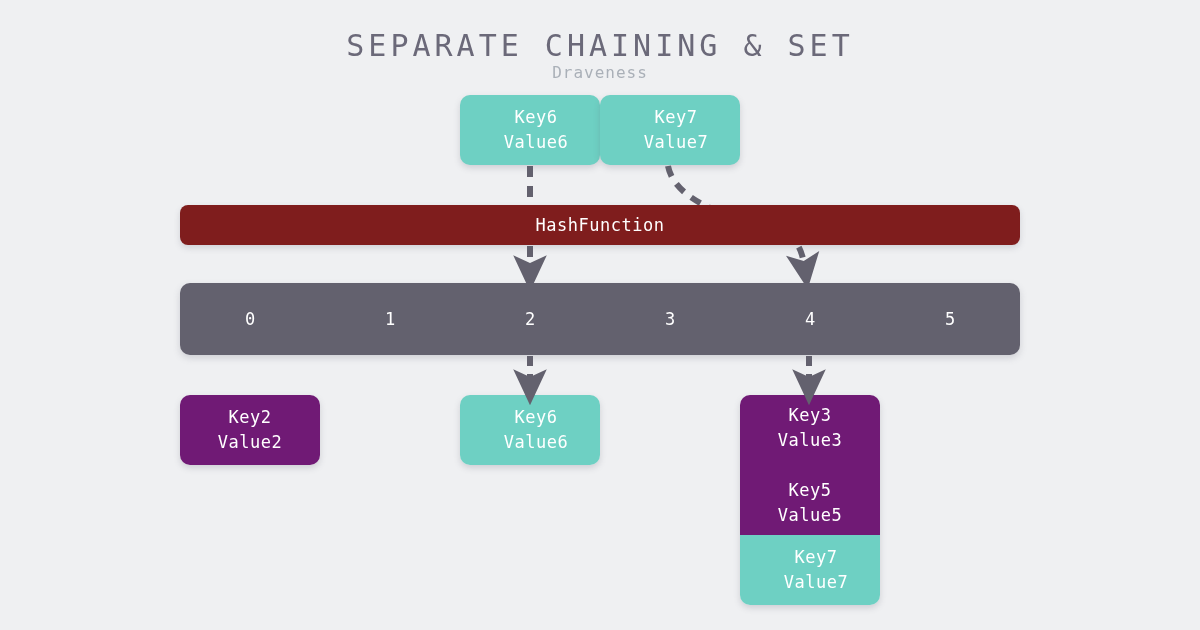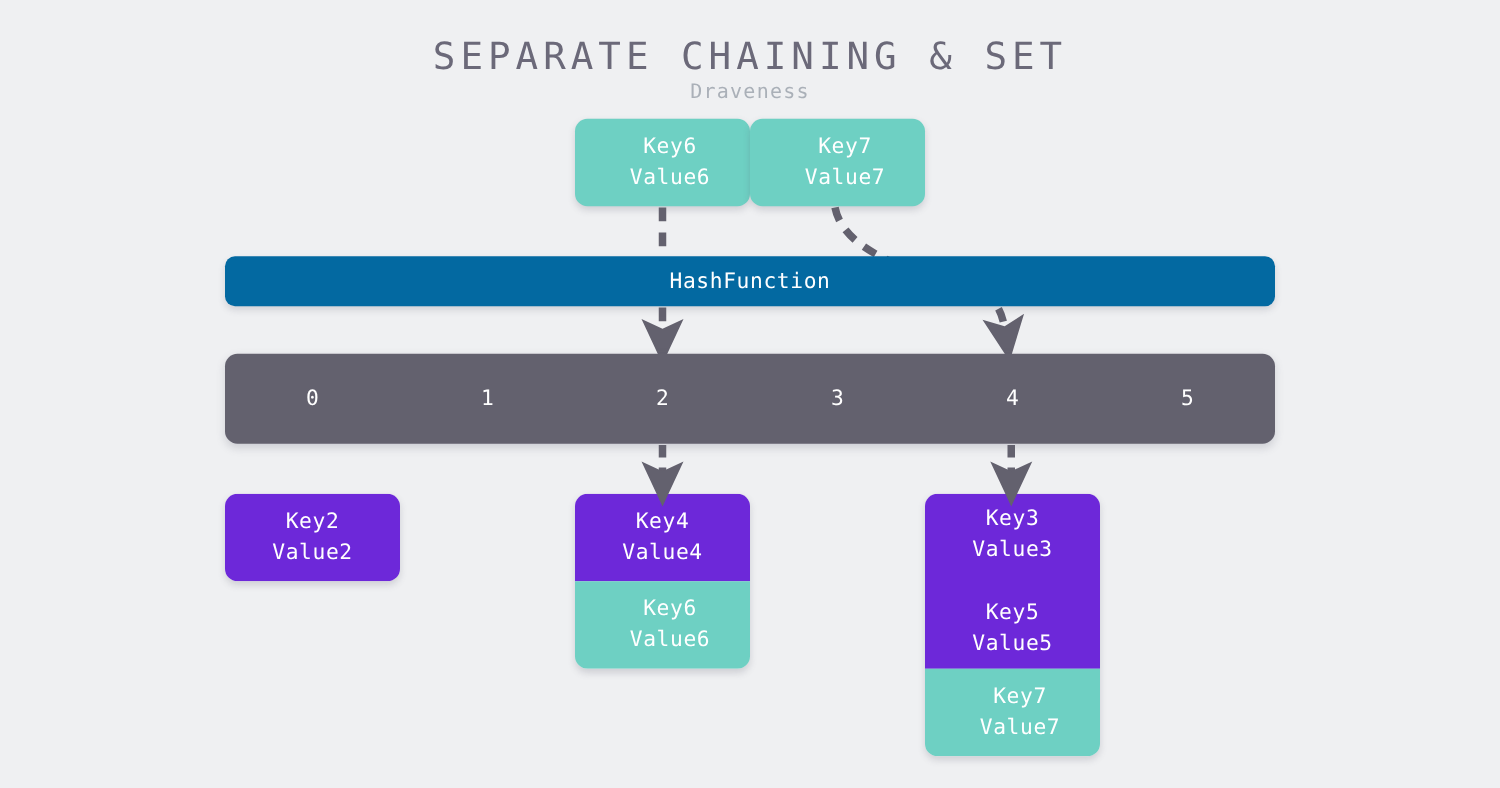--- a/index.html
+++ b/index.html
@@ -58,37 +58,37 @@
     font-size: 17px;
     line-height: 25px;
     color: #ffffff;
     letter-spacing: 0.5px;
     text-align: center;
     overflow: hidden;
   }
   .node .kv-line { display: block; }
 
   .teal  { background: #6ed0c3; padding-left: 12px; }
-  .gray  { background: #6d28d9; }
+  .gray  { background: #701a75; }
 
   
   .src {
     width: 140px;
     height: 70px;
   }
 
   
   #hashbar {
     position: absolute;
     left: 180px;
     top: 205px;
     width: 840px;
     height: 40px;
     border-radius: 8px;
-    background: #0369a1;
+    background: #7f1d1d;
     box-shadow: 0 3px 6px rgba(90,90,110,0.20);
     display: flex;
     align-items: center;
     justify-content: center;
     color: #ffffff;
     font-size: 17px;
     letter-spacing: 0.5px;
     z-index: 3;
   }
 
@@ -205,24 +205,20 @@
 
   <div class="chain" style="left:180px; top:395px;">
     <div class="chain-seg gray seg-h70">
       <span class="kv-line">Key2</span>
       <span class="kv-line">Value2</span>
     </div>
   </div>
 
 
   <div class="chain" style="left:460px; top:395px;">
-    <div class="chain-seg gray seg-h70">
-      <span class="kv-line">Key4</span>
-      <span class="kv-line">Value4</span>
-    </div>
     <div class="chain-seg teal seg-h70">
       <span class="kv-line">Key6</span>
       <span class="kv-line">Value6</span>
     </div>
   </div>
 
   <div class="chain" style="left:740px; top:395px;">
     <div class="chain-seg gray seg-h140">
       <span class="kv-line">Key3</span>
       <span class="kv-line">Value3</span>

